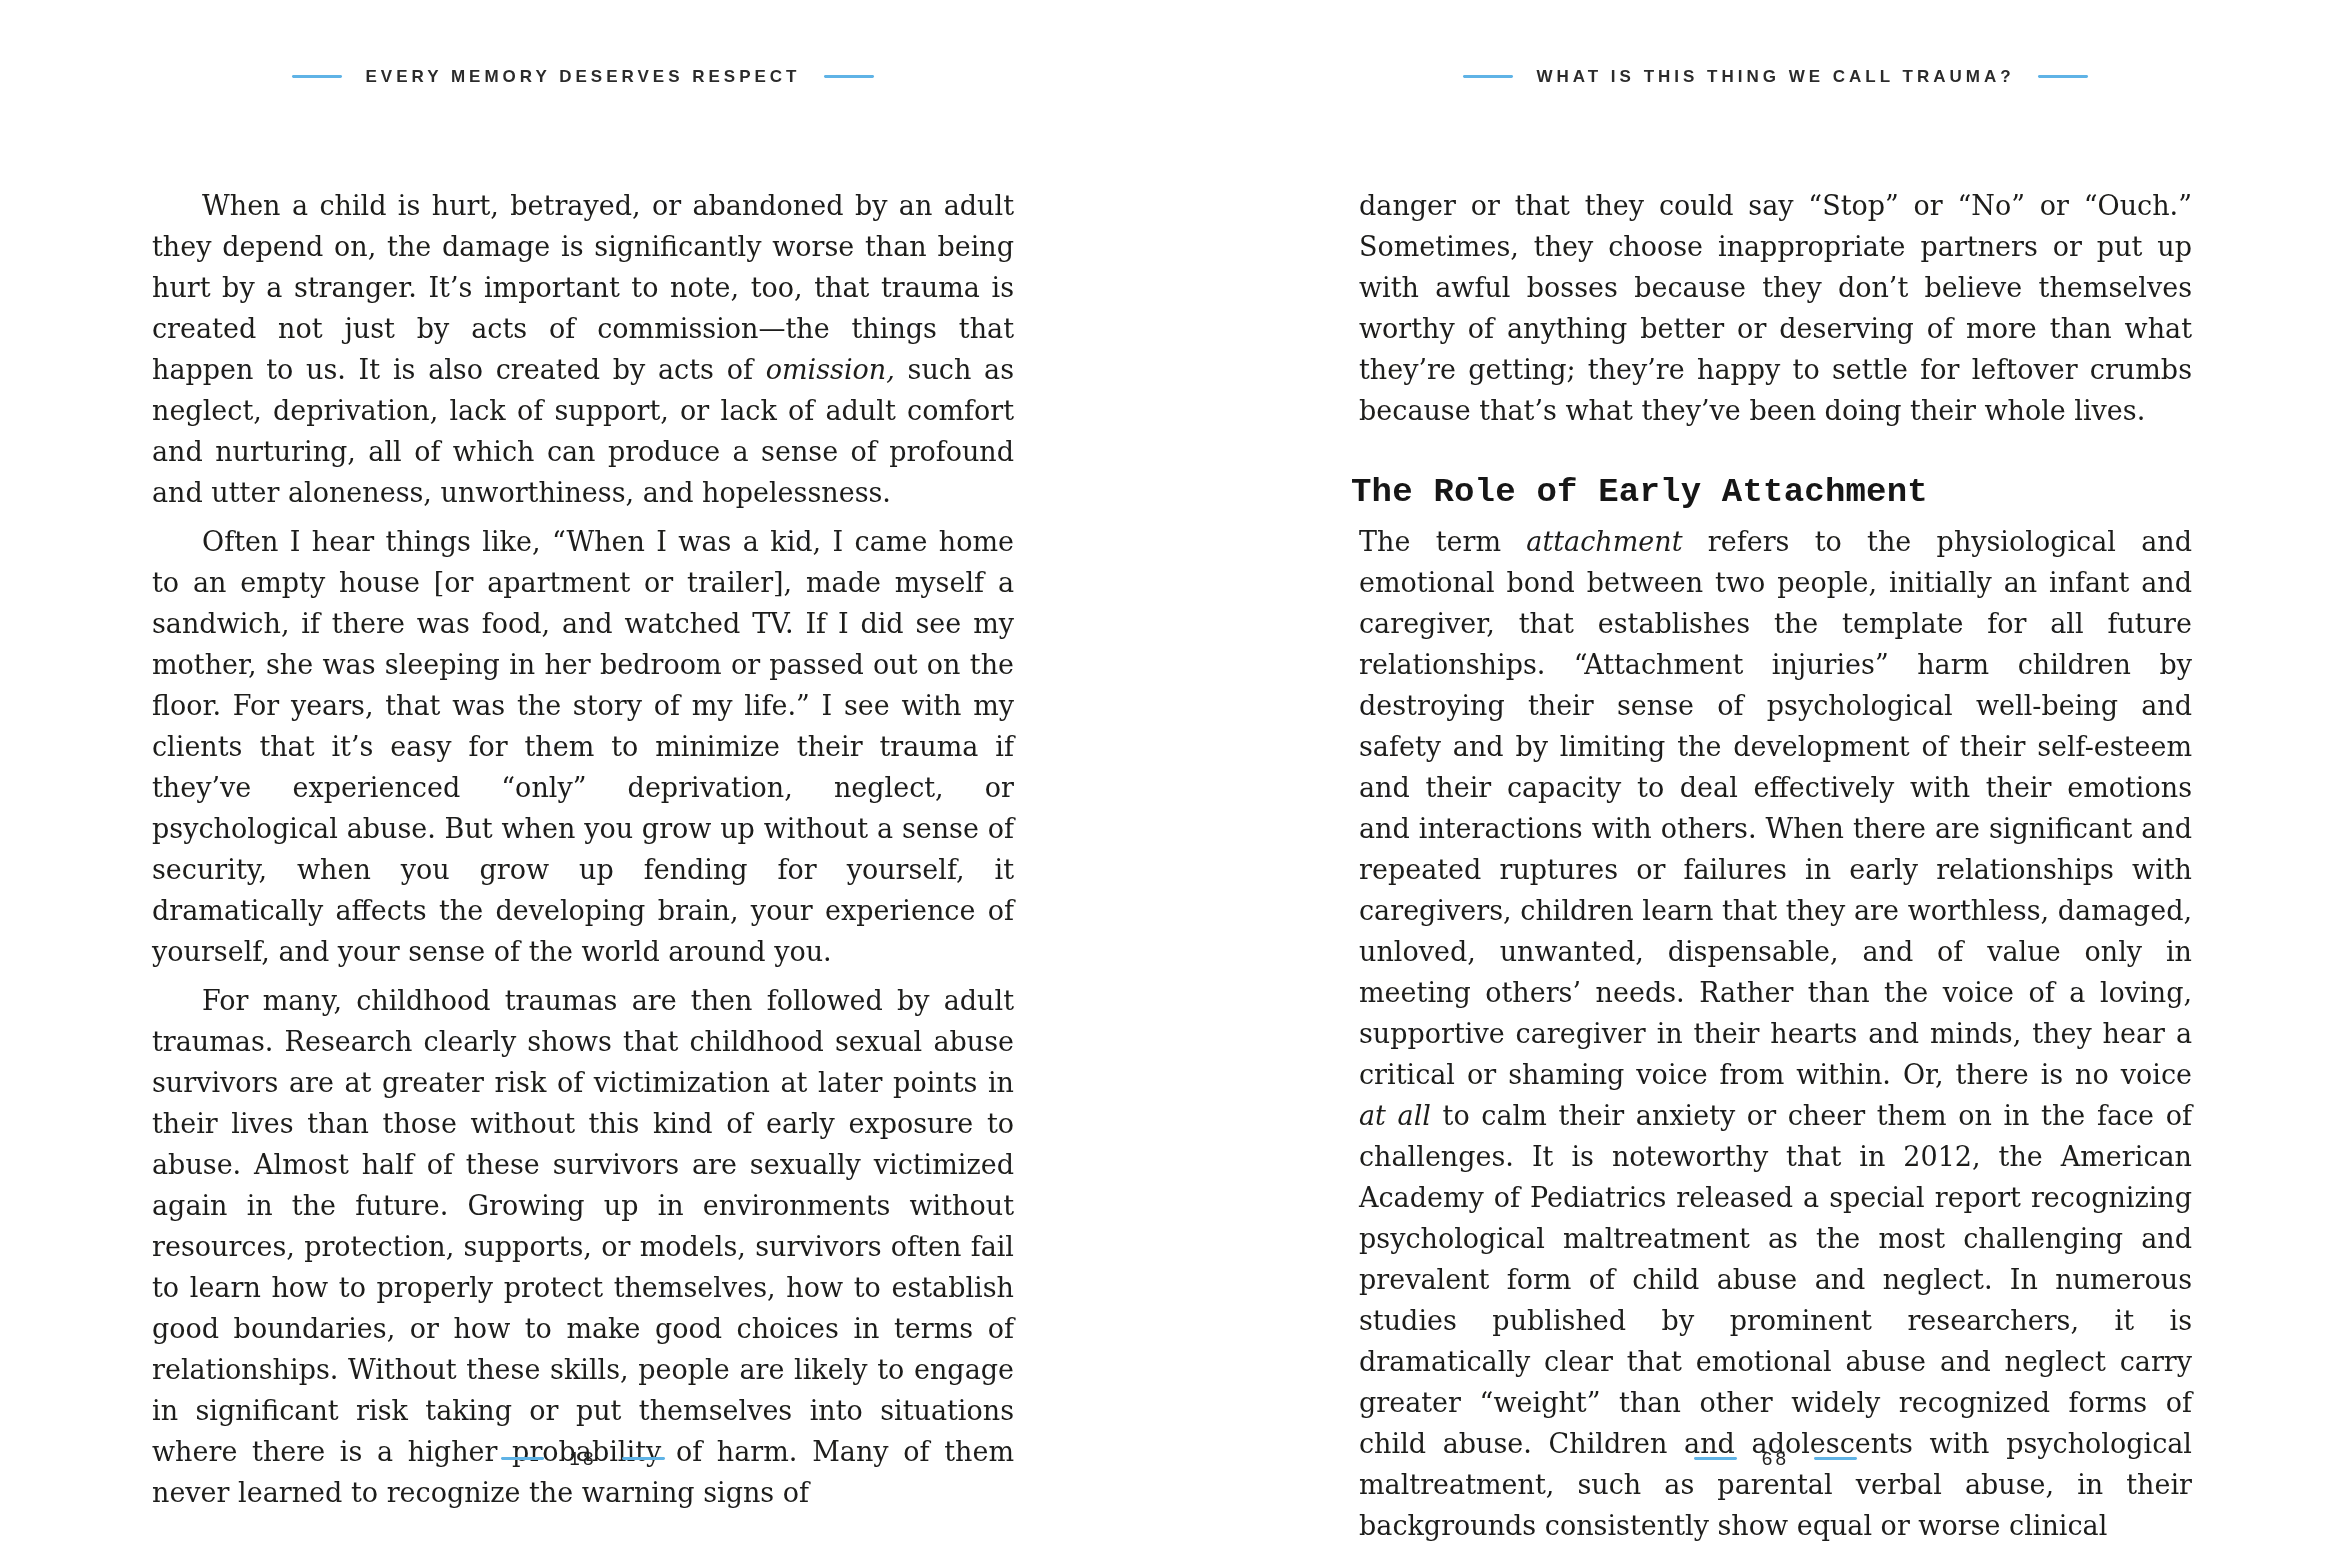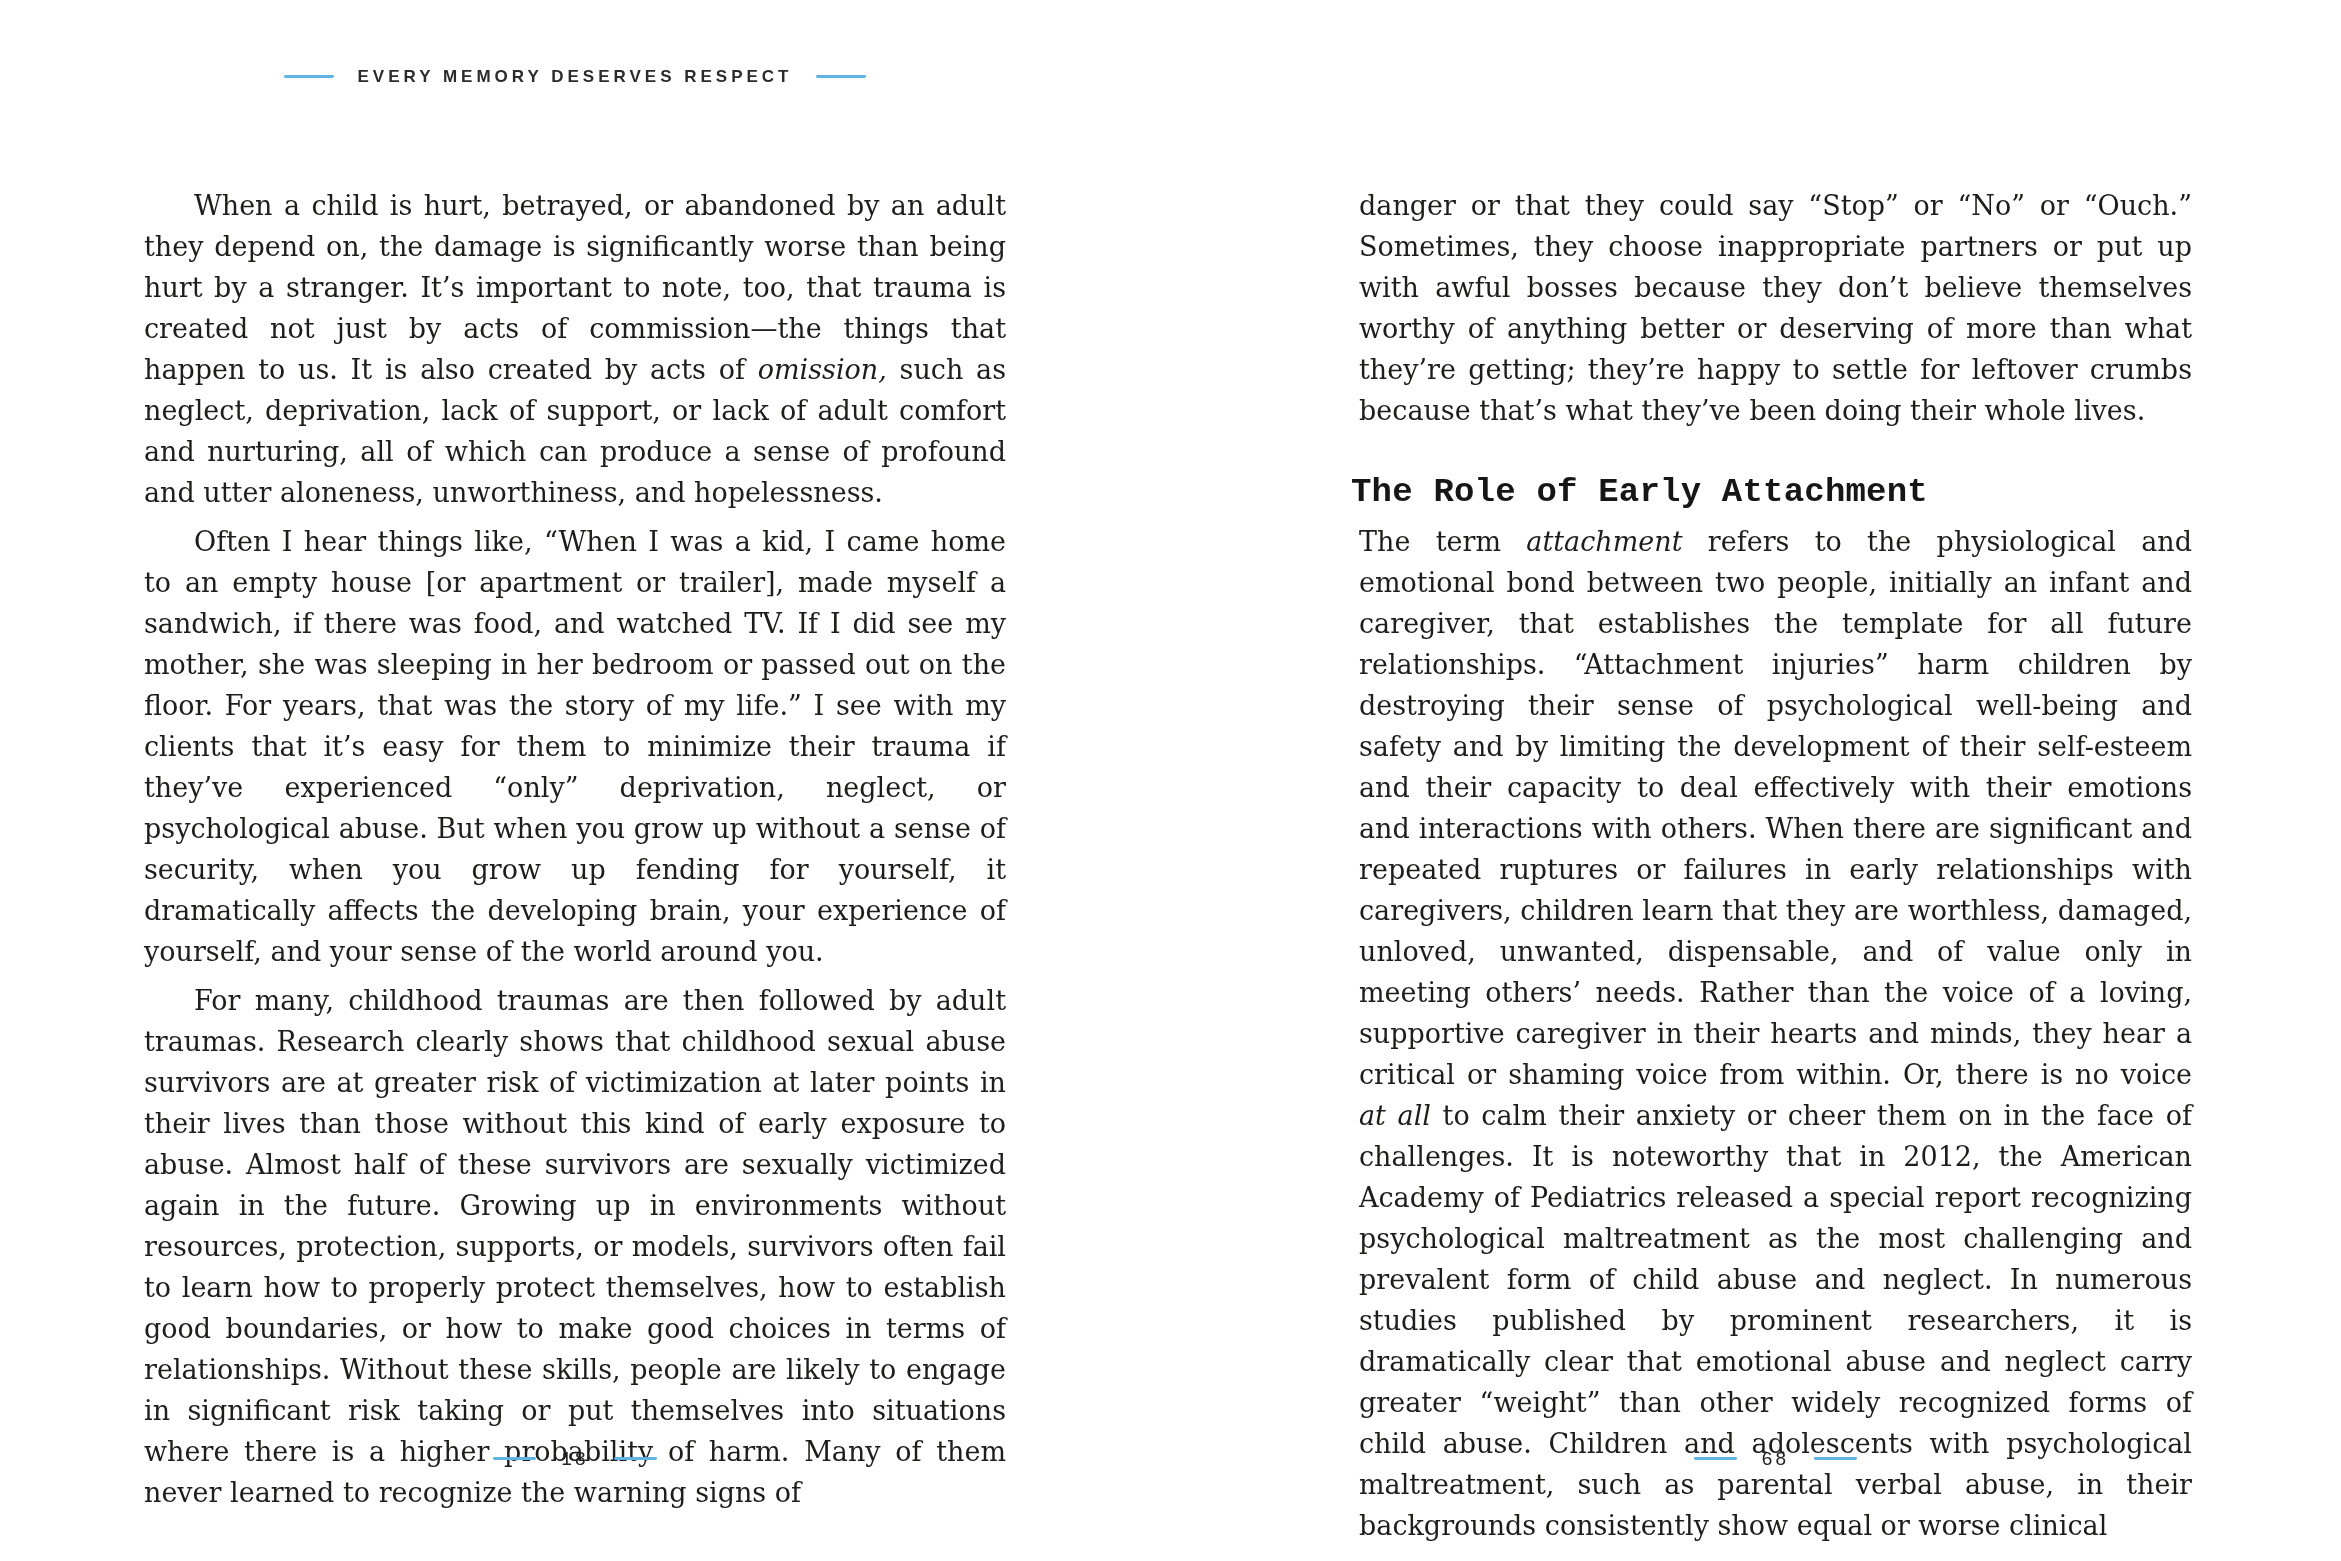--- a/index.html
+++ b/index.html
@@ -8,21 +8,21 @@
   body {
     width: 2342px; height: 1561px;
     background: var(--paper);
     overflow: hidden;
     font-family: "DejaVu Serif", serif;
     color: var(--ink);
   }
   .spread { position: relative; width: 2342px; height: 1561px; }
 
   .page { position: absolute; top: 0; height: 1561px; }
-  .page-left  { left: 136px;  width: 878px; }
+  .page-left  { left: 144px;  width: 878px; }
   .page-right { left: 1351px; width: 849px; }
 
   .running-head {
     position: absolute; top: 67px; left: 0; width: 100%;
     text-align: center; white-space: nowrap;
     font-family: "Liberation Sans", sans-serif;
     font-size: 17px; font-weight: 600; letter-spacing: 4px;
     color: #2b2b2b;
   }
   .dash {
@@ -71,20 +71,23 @@
       <p class="indent">Often I hear things like, “When I was a kid, I came home to an empty house [or apartment or trailer], made myself a sandwich, if there was food, and watched TV. If I did see my mother, she was sleeping in her bedroom or passed out on the floor. For years, that was the story of my life.” I see with my clients that it’s easy for them to minimize their trauma if they’ve experienced “only” deprivation, neglect, or psychological abuse. But when you grow up without a sense of security, when you grow up fending for yourself, it dramatically affects the developing brain, your experience of yourself, and your sense of the world around you.</p>
       <p class="indent">For many, childhood traumas are then followed by adult traumas. Research clearly shows that childhood sexual abuse survivors are at greater risk of victimization at later points in their lives than those without this kind of early exposure to abuse. Almost half of these survivors are sexually victimized again in the future. Growing up in environments without resources, protection, supports, or models, survivors often fail to learn how to properly protect themselves, how to establish good boundaries, or how to make good choices in terms of relationships. Without these skills, people are likely to engage in significant risk taking or put themselves into situations where there is a higher probability of harm. Many of them never learned to recognize the warning signs of</p>
     </div>
 
     <footer class="folio">
       <span class="dash"></span><span>18</span><span class="dash"></span>
     </footer>
   </section>
 
   <section class="page page-right">
+    <header class="running-head">
+      <span class="dash"></span><span>WHAT IS THIS THING WE CALL TRAUMA?</span><span class="dash"></span>
+    </header>
 
     <div class="body-text">
       <p>danger or that they could say “Stop” or “No” or “Ouch.” Sometimes, they choose inappropriate partners or put up with awful bosses because they don’t believe themselves worthy of anything better or deserving of more than what they’re getting; they’re happy to settle for leftover crumbs because that’s what they’ve been doing their whole lives.</p>
       <h2 class="section-heading">The Role of Early Attachment</h2>
       <p><span>The term </span><em>attachment</em><span> refers to the physiological and emotional bond between two people, initially an infant and caregiver, that establishes the template for all future relationships. “Attachment injuries” harm children by destroying their sense of psychological well-being and safety and by limiting the development of their self-esteem and their capacity to deal effectively with their emotions and interactions with others. When there are significant and repeated ruptures or failures in early relationships with caregivers, children learn that they are worthless, damaged, unloved, unwanted, dispensable, and of value only in meeting others’ needs. Rather than the voice of a loving, supportive caregiver in their hearts and minds, they hear a critical or shaming voice from within. Or, there is no voice </span><em>at all</em><span> to calm their anxiety or cheer them on in the face of challenges. It is noteworthy that in 2012, the American Academy of Pediatrics released a special report recognizing psychological maltreatment as the most challenging and prevalent form of child abuse and neglect. In numerous studies published by prominent researchers, it is dramatically clear that emotional abuse and neglect carry greater “weight” than other widely recognized forms of child abuse. Children and adolescents with psychological maltreatment, such as parental verbal abuse, in their backgrounds consistently show equal or worse clinical</span></p>
     </div>
 
     <footer class="folio">
       <span class="dash"></span><span>68</span><span class="dash"></span>
     </footer>

